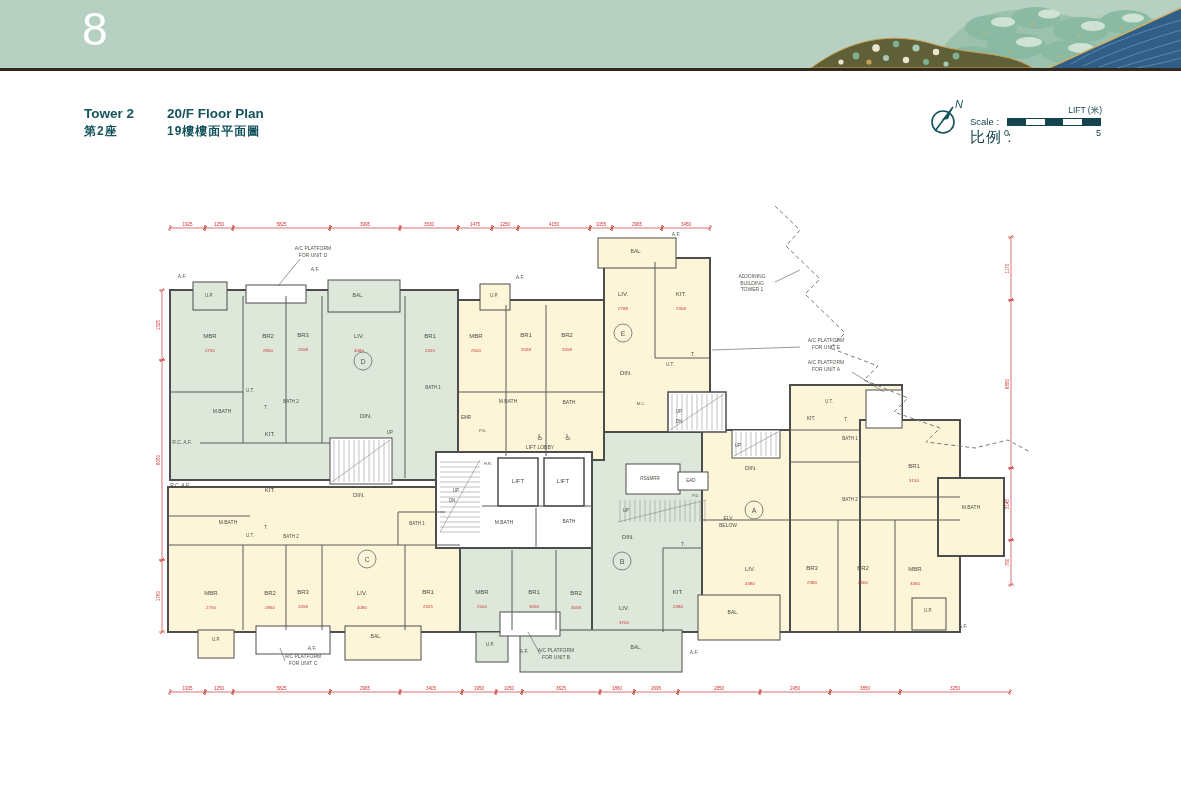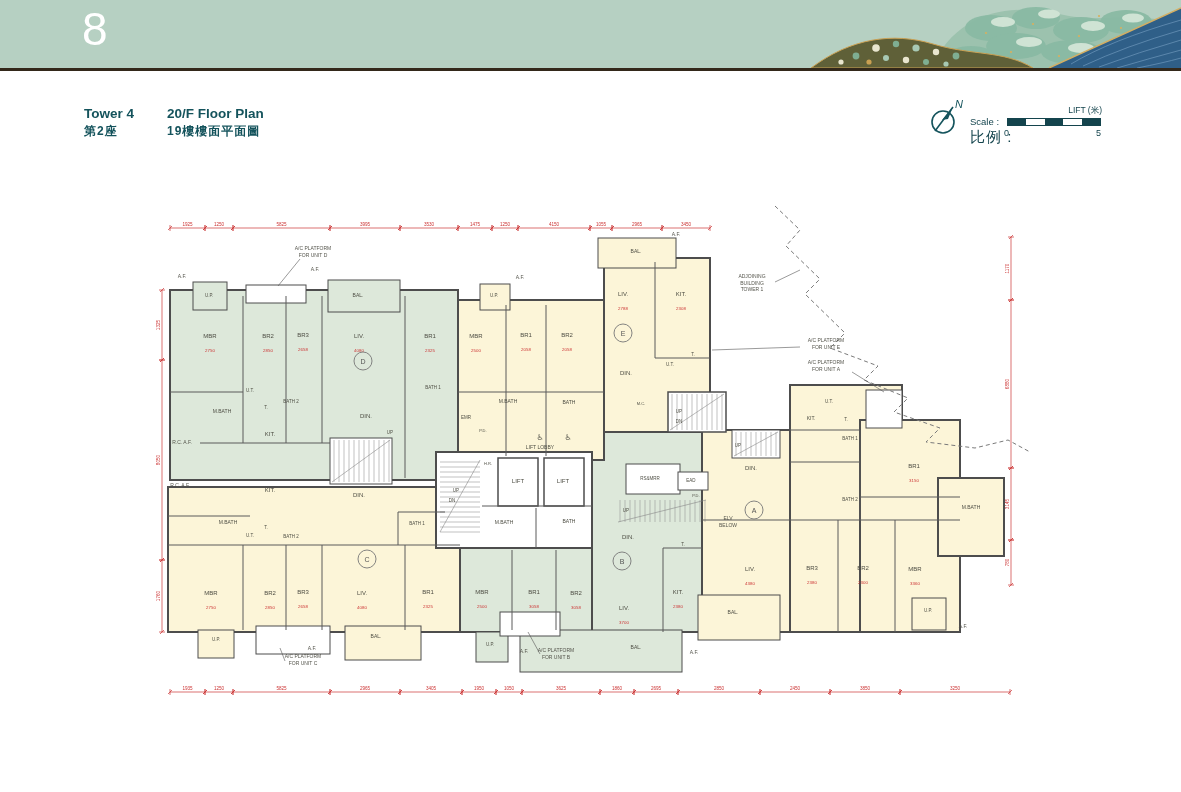--- a/index.html
+++ b/index.html
@@ -83,21 +83,21 @@
           <path d="M302,66 Q345,46 400,30"></path>
         <path d="M318,67 Q358,52 400,40"></path>
           <path d="M336,68 Q370,58 400,50"></path>
         <path d="M356,68 Q382,63 400,58"></path>
       </g>
       <path d="M268,68 L400,8" stroke="#d4ae62" stroke-width="1.4" fill="none"></path>
     </svg>
   </div>
   <div class="band-rule"></div>
 
-  <div class="sub-tower-en teal">Tower 4</div>
+  <div class="sub-tower-en teal">Tower 2</div>
   <div class="sub-tower-zh teal">第2座</div>
   <div class="sub-floor-en teal">20/F Floor Plan</div>
   <div class="sub-floor-zh teal">19樓樓面平面圖</div>
 
   <svg class="north" viewBox="0 0 42 42">
     <circle cx="17" cy="24" r="11" fill="none" stroke="#14535c" stroke-width="1.6"></circle>
     <line x1="9" y1="33" x2="27" y2="9" stroke="#14535c" stroke-width="1.6"></line>
     <polygon points="27,9 16,22 22,21" fill="#14535c"></polygon>
     <text x="29" y="10" font-size="11" font-style="italic" fill="#14535c">N</text>
   </svg>

